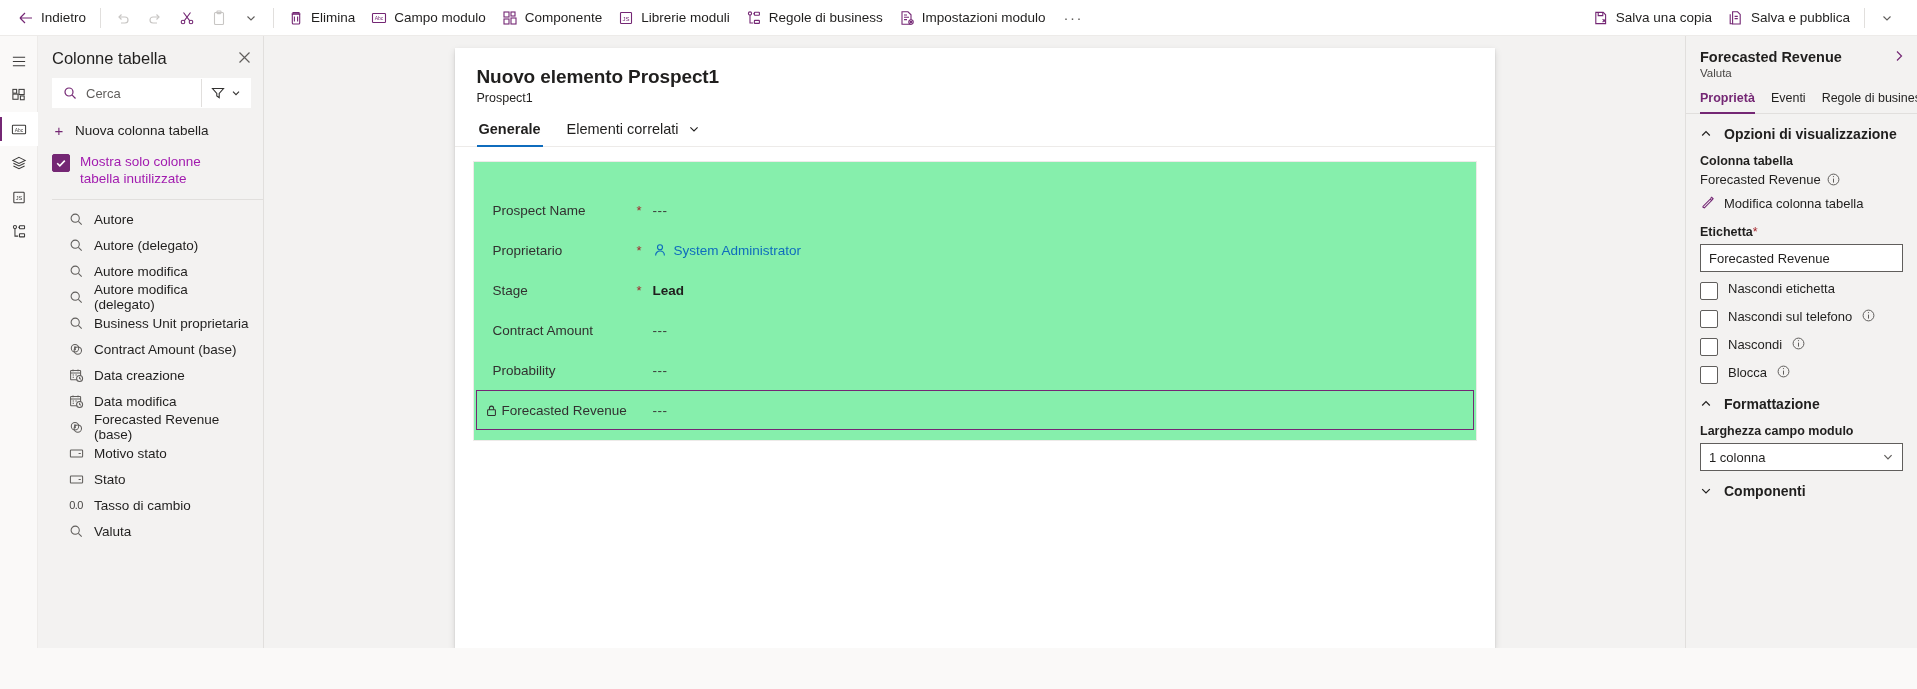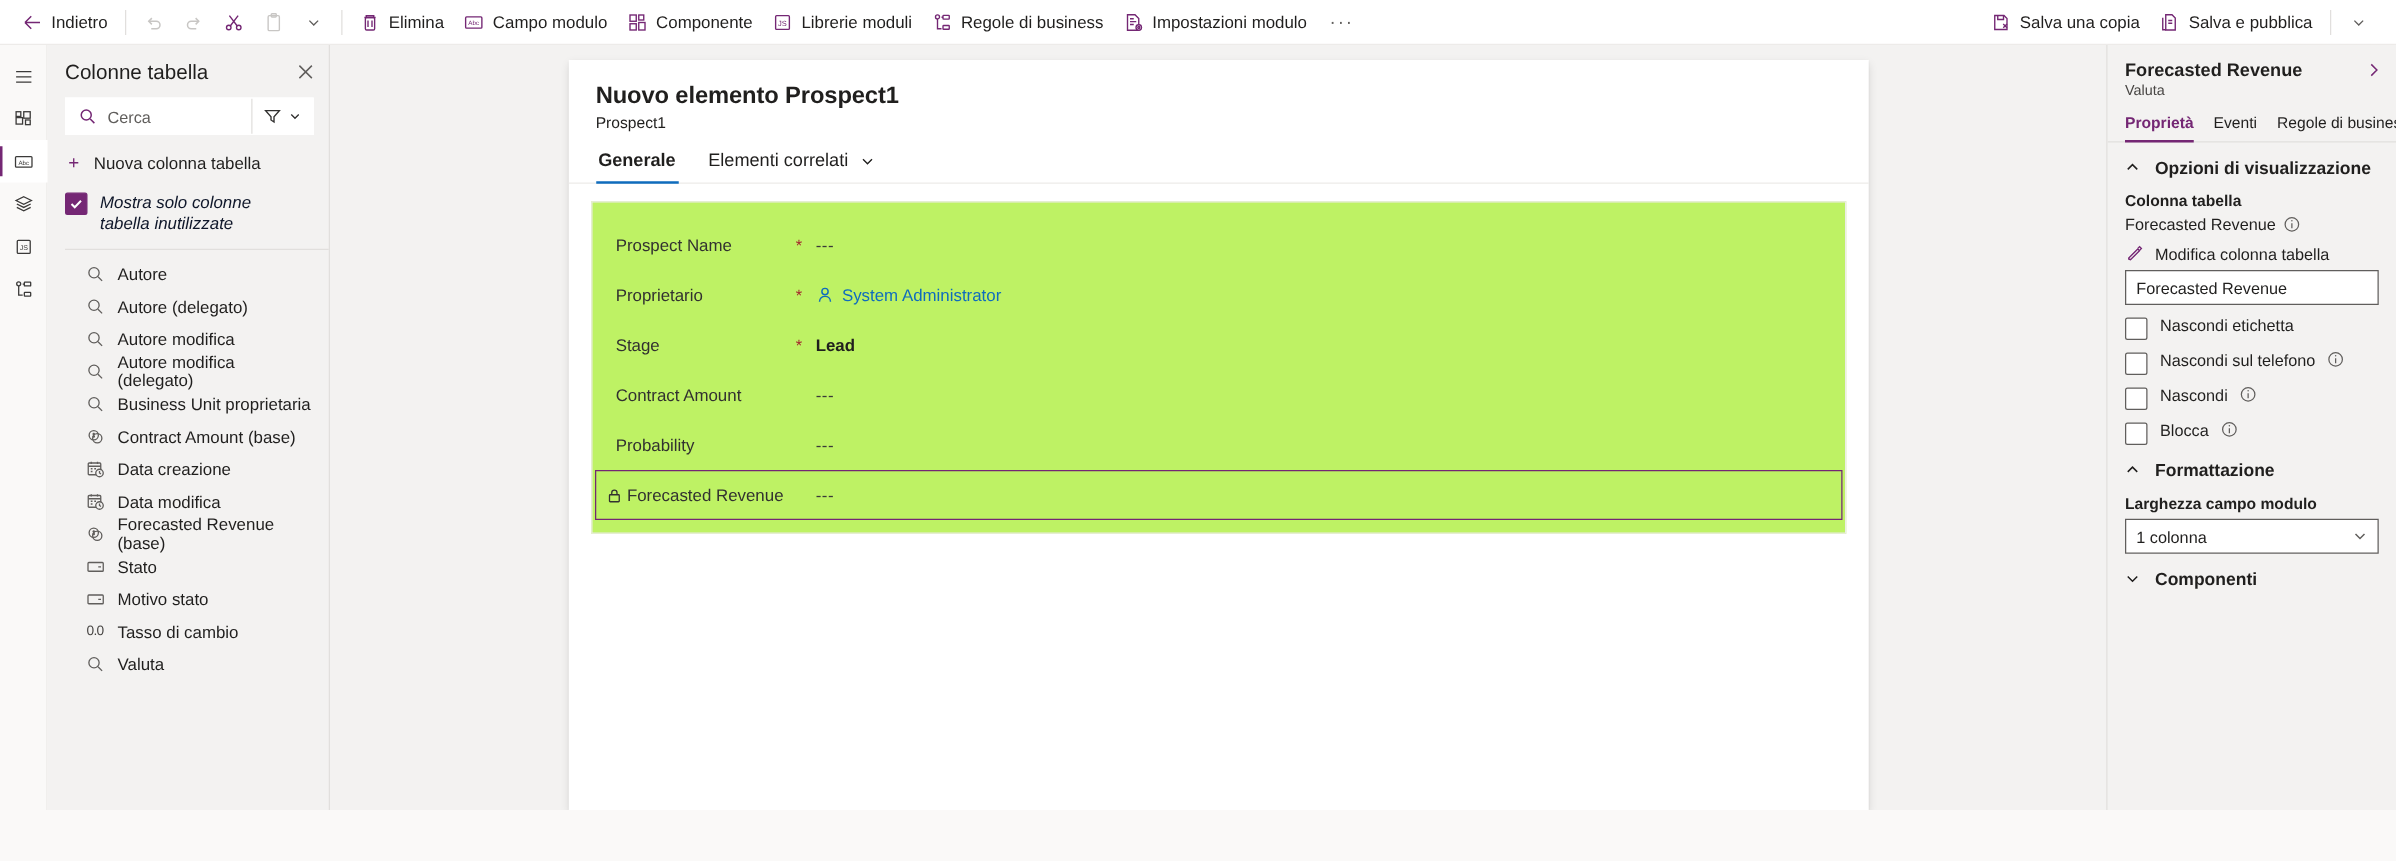--- a/index.html
+++ b/index.html
@@ -94,21 +94,21 @@
     padding: 4px 14px 12px 14px; cursor: pointer;
   }
   .cbx {
     width: 18px; height: 18px; min-width: 18px; border: 1px solid #605e5c;
     background: #ffffff; border-radius: 2px; margin-top: 1px;
     display: flex; align-items: center; justify-content: center;
   }
   .cbx.checked { background: #742774; border-color: #742774; }
   .cbx.checked svg { display: block; }
   .cbx svg { display: none; }
-  .showonly-label { font-size: 13.5px; color: #0f172a; line-height: 17px; max-width: 160px; font-style: italic; }
+  .showonly-label { font-size: 13.5px; color: #a21caf; line-height: 17px; max-width: 160px; }
 
   .collist-sep { height: 1px; background: #e1dfdd; margin: 0 0 0 14px; }
   .collist { flex: 1 1 auto; overflow: hidden; padding-top: 6px; }
   .col-item {
     display: flex; align-items: center; gap: 10px;
     height: 26px; padding: 0 14px; cursor: pointer;
     font-size: 13.5px; color: #201f1e;
   }
   .col-ico { color: #605e5c; width: 16px; flex: 0 0 16px; display:flex; align-items:center; justify-content:center;margin-left:16px; }
   .col-ico.num { font-size: 11px; color: #484644; letter-spacing: -0.5px; }
@@ -131,22 +131,22 @@
   .tab {
     position: relative; padding: 4px 2px 9px 2px; margin-right: 14px;
     font-size: 14.5px; color: #201f1e; cursor: pointer; display: flex; align-items: center; gap: 7px;
   }
   .tab.active { font-weight: 600; }
   .tab.active::after {
     content: ""; position: absolute; left: 0; right: 0; bottom: -1px; height: 2.5px; background: #0f6cbd;
   }
   .form-body { padding: 14px 18px 0 18px; }
   .section {
-    border: 1px solid #edebe9; background: #bef264;
-    padding: 14px 0 10px 0;
+    border: 1px solid #edebe9; background: #86efac;
+    padding: 28px 0 10px 0;
   }
   .field {
     display: flex; align-items: center; height: 40px; padding: 0 14px 0 6px; margin: 0 2px;
     border: 1px solid transparent;
   }
   .field.selected { border: 1.5px solid #742774; }
   .field-label {
     width: 152px; min-width: 152px; font-size: 13.5px; color: #323130;
     display: flex; align-items: center; gap: 4px; padding-left: 10px;
   }
@@ -552,30 +552,30 @@
             </span>
             <span>Forecasted Revenue (base)</span>
           </div>
           <div class="col-item">
             <span class="col-ico">
               <svg width="15" height="15" viewBox="0 0 15 15" fill="none" stroke="#605e5c" stroke-width="1.05">
                 <rect x="1.4" y="4" width="12.2" height="7" rx="0.7"></rect>
                 <path d="M9.6 7.5h2.2"></path>
               </svg>
             </span>
-            <span>Stato</span>
+            <span>Motivo stato</span>
           </div>
           <div class="col-item">
             <span class="col-ico">
               <svg width="15" height="15" viewBox="0 0 15 15" fill="none" stroke="#605e5c" stroke-width="1.05">
                 <rect x="1.4" y="4" width="12.2" height="7" rx="0.7"></rect>
                 <path d="M9.6 7.5h2.2"></path>
               </svg>
             </span>
-            <span>Motivo stato</span>
+            <span>Stato</span>
           </div>
           <div class="col-item">
             <span class="col-ico num">
               <span style="font-size:11px;color:#484644;letter-spacing:-0.6px;font-family:'Liberation Sans',sans-serif;">0.0</span>
             </span>
             <span>Tasso di cambio</span>
           </div>
           <div class="col-item">
             <span class="col-ico">
               <svg width="15" height="15" viewBox="0 0 15 15" fill="none" stroke="#605e5c" stroke-width="1.05">
@@ -721,20 +721,23 @@
         <div class="plink">
           <span class="pen ico">
             <svg width="14" height="14" viewBox="0 0 14 14" fill="none" stroke="#742774" stroke-width="1.1">
                 <path d="M2 11.2l1.4 0.6 7.2-7.2-1.4-1.4-7.2 7.2z"></path>
                 <path d="M9.4 2.6l1.3-1.3 1.4 1.4-1.3 1.3"></path>
               </svg>
           </span>
           <span>Modifica colonna tabella</span>
         </div>
 
+        <div class="plabel-req">
+          <span>Etichetta</span><span class="star">*</span>
+        </div>
         <div class="ptextbox">
           <span>Forecasted Revenue</span>
         </div>
 
         <div id="pcbxlist">
             <div class="pcbx-row">
               <span class="cbx"></span>
               <span class="pcbx-label">Nascondi etichetta</span>
             </div>
             <div class="pcbx-row">

